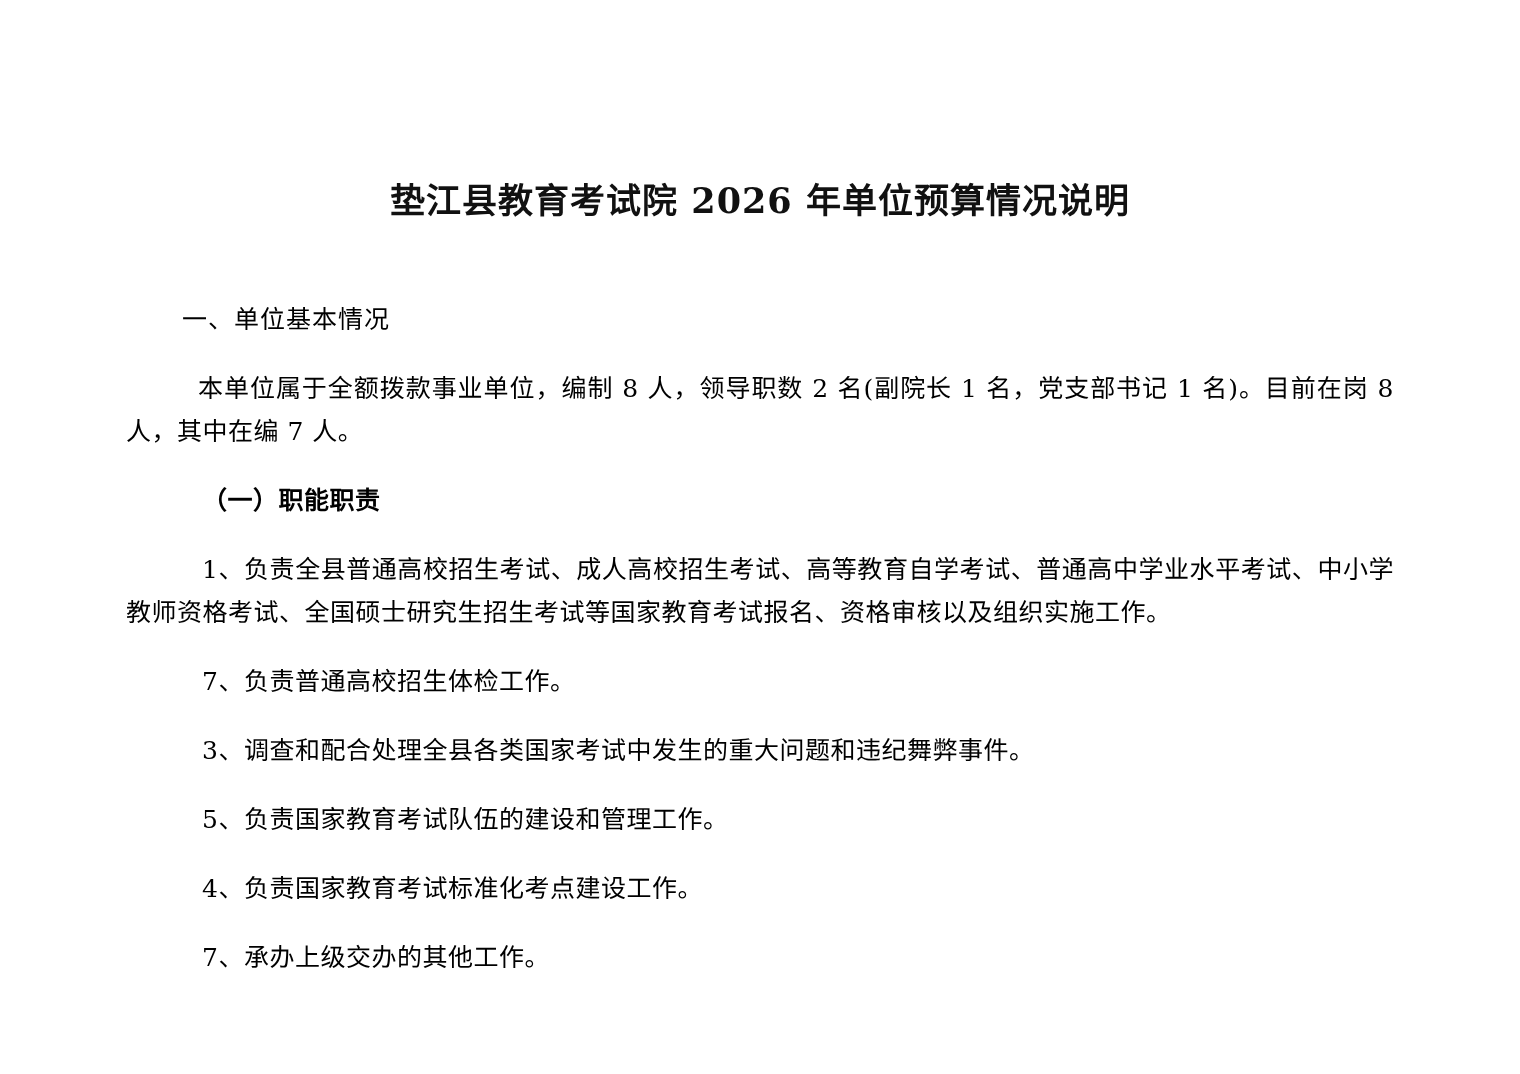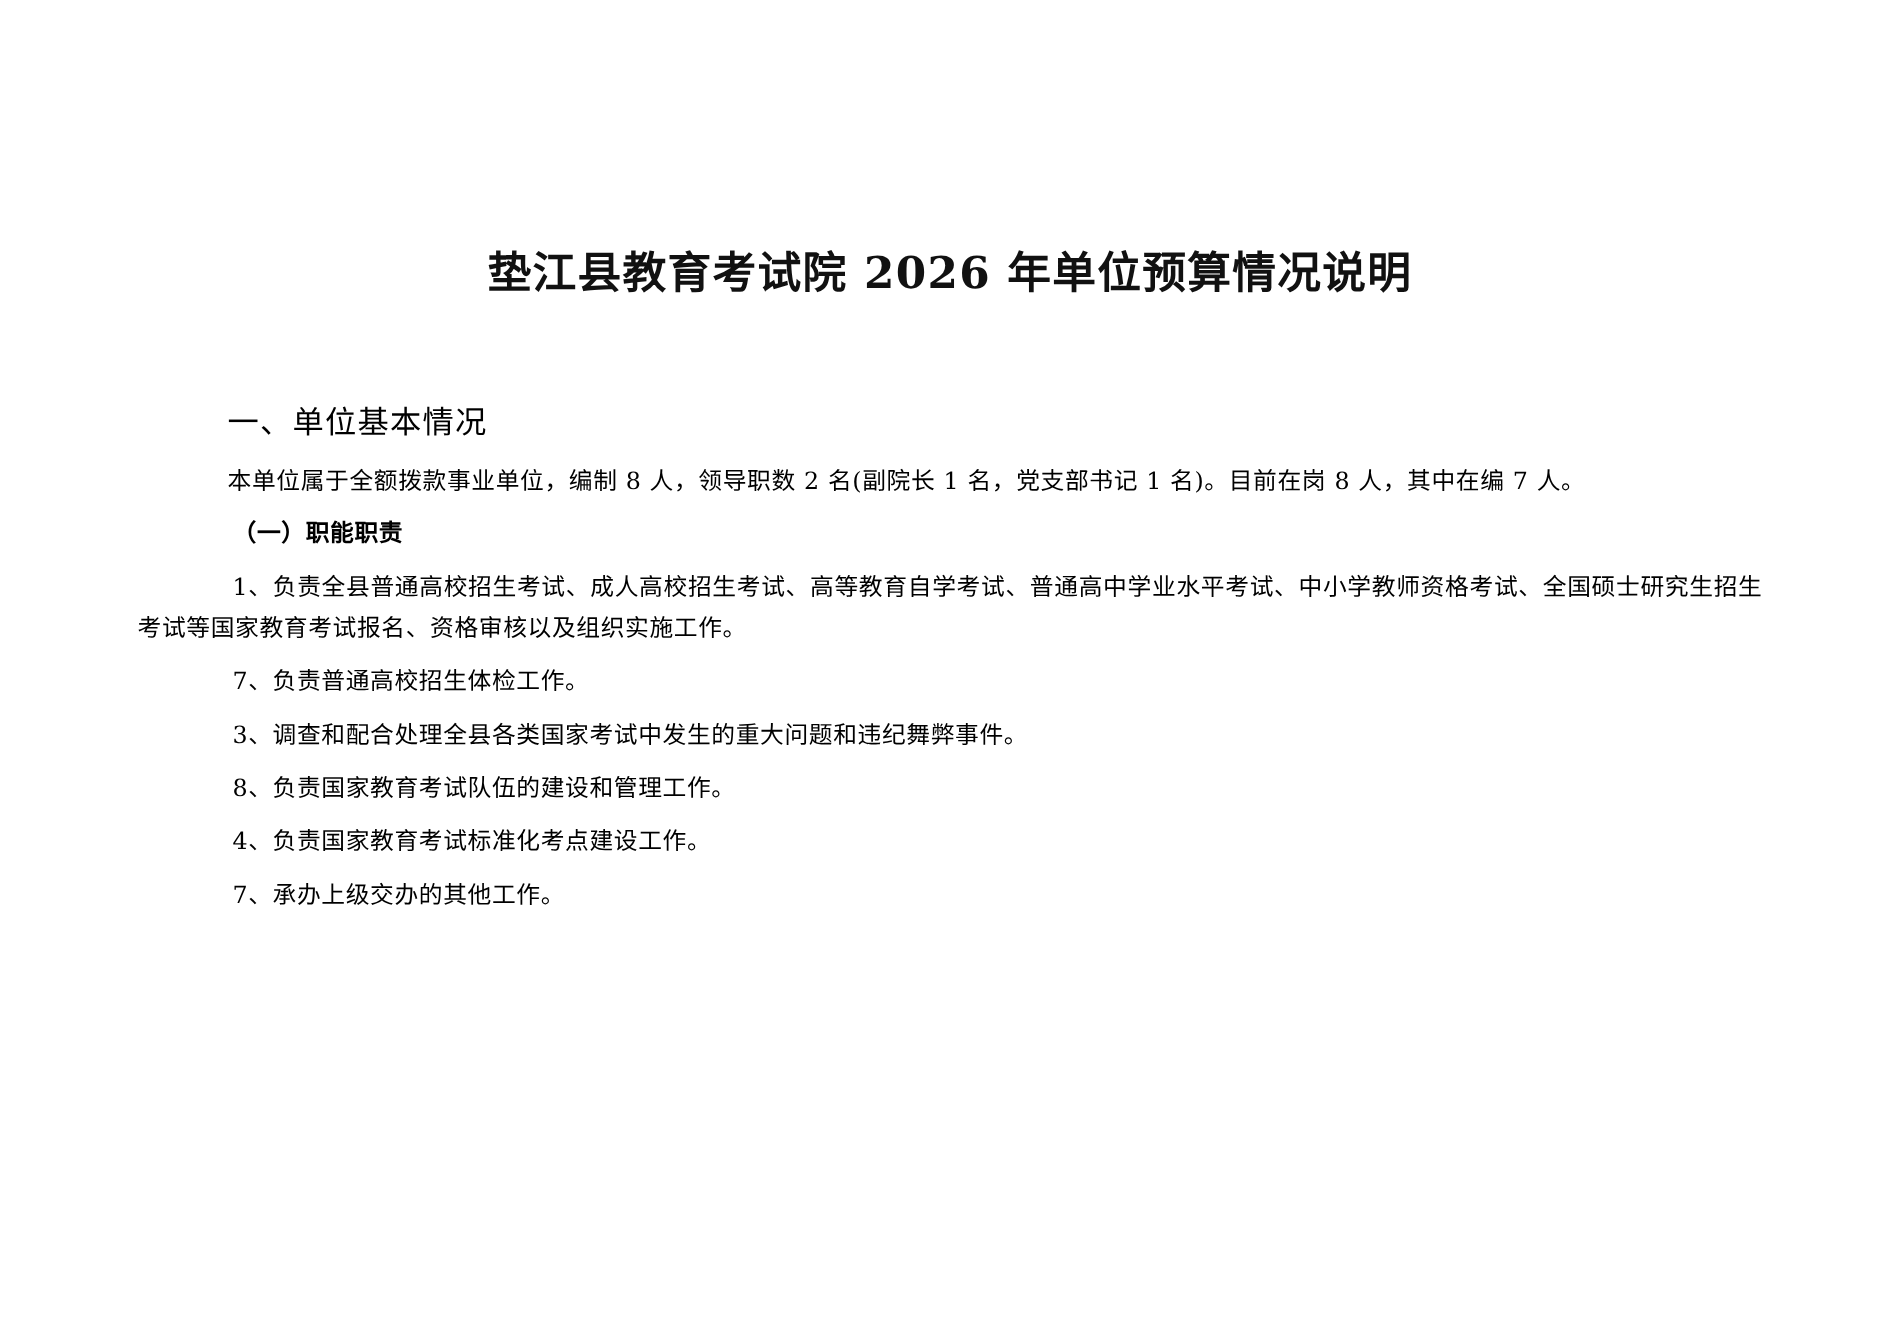--- a/index.html
+++ b/index.html
@@ -11,21 +11,21 @@
     width: 1520px;
     height: 1074px;
     overflow: hidden;
     font-family: "DejaVu Serif", "Liberation Serif", serif;
     color: #000000;
   }
   .page {
     box-sizing: border-box;
     width: 1520px;
     height: 772px;
-    padding: 18px 110px;
+    padding: 0 110px;
     background: #ffffff;
     position: relative;
   }
   .doc-title {
     text-align: center;
     font-family: "DejaVu Serif", "Liberation Serif", serif;
     font-weight: bold;
     font-size: 35px;
     letter-spacing: 1px;
     margin: 0;
@@ -37,23 +37,23 @@
     font-family: "DejaVu Sans", "Liberation Sans", sans-serif;
     font-weight: normal;
     font-size: 25px;
     margin: 0;
     padding-top: 78px;
     padding-left: 72px;
     line-height: 1.4;
     letter-spacing: 1px;
   }
   .para {
-    font-size: 19px;
+    font-size: 25px;
     line-height: 1.72;
-    margin: 0;
+    margin: 16px;
     padding-top: 14px;
     text-align: justify;
     text-justify: inter-ideograph;
     text-indent: 72px;
     letter-spacing: 0.5px;
   }
   .para.tight {
     padding-top: 10px;
   }
   .para.indent-sub {
@@ -76,19 +76,19 @@
   <p class="para">本单位属于全额拨款事业单位，编制 8 人，领导职数 2 名(副院长 1 名，党支部书记 1 名)。目前在岗 8 人，其中在编 7 人。</p>
 
   <p class="para tight indent-sub">（一）职能职责</p>
 
   <p class="para tight list-item">1、负责全县普通高校招生考试、成人高校招生考试、高等教育自学考试、普通高中学业水平考试、中小学教师资格考试、全国硕士研究生招生考试等国家教育考试报名、资格审核以及组织实施工作。</p>
 
   <p class="para tight list-item">7、负责普通高校招生体检工作。</p>
 
   <p class="para tight list-item">3、调查和配合处理全县各类国家考试中发生的重大问题和违纪舞弊事件。</p>
 
-  <p class="para tight list-item">8、负责国家教育考试队伍的建设和管理工作。</p>
+  <p class="para tight list-item">5、负责国家教育考试队伍的建设和管理工作。</p>
 
   <p class="para tight list-item">4、负责国家教育考试标准化考点建设工作。</p>
 
   <p class="para tight list-item">7、承办上级交办的其他工作。</p>
 
 </div>
 
 </body></html>

